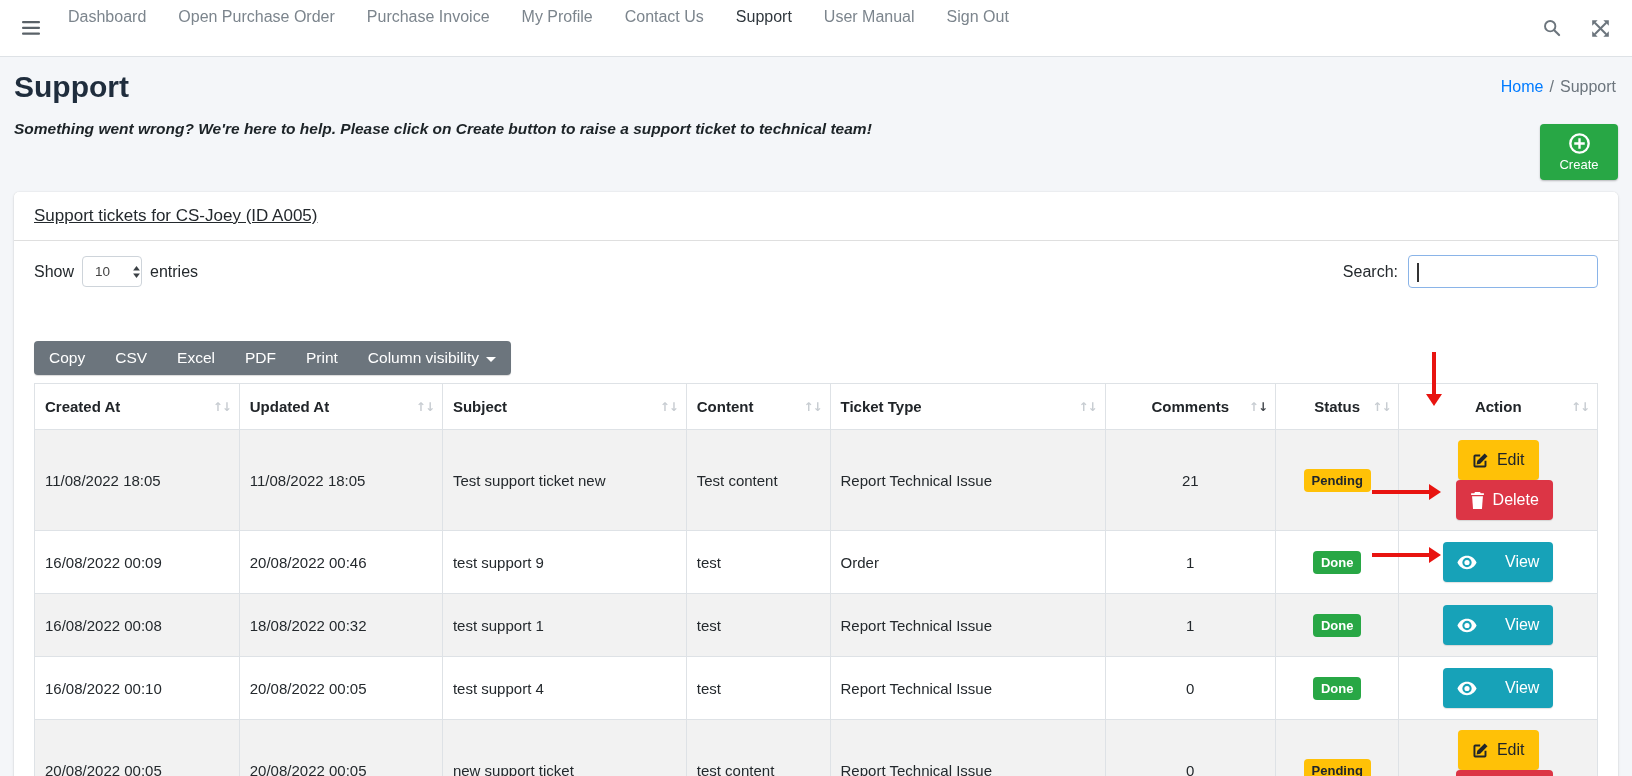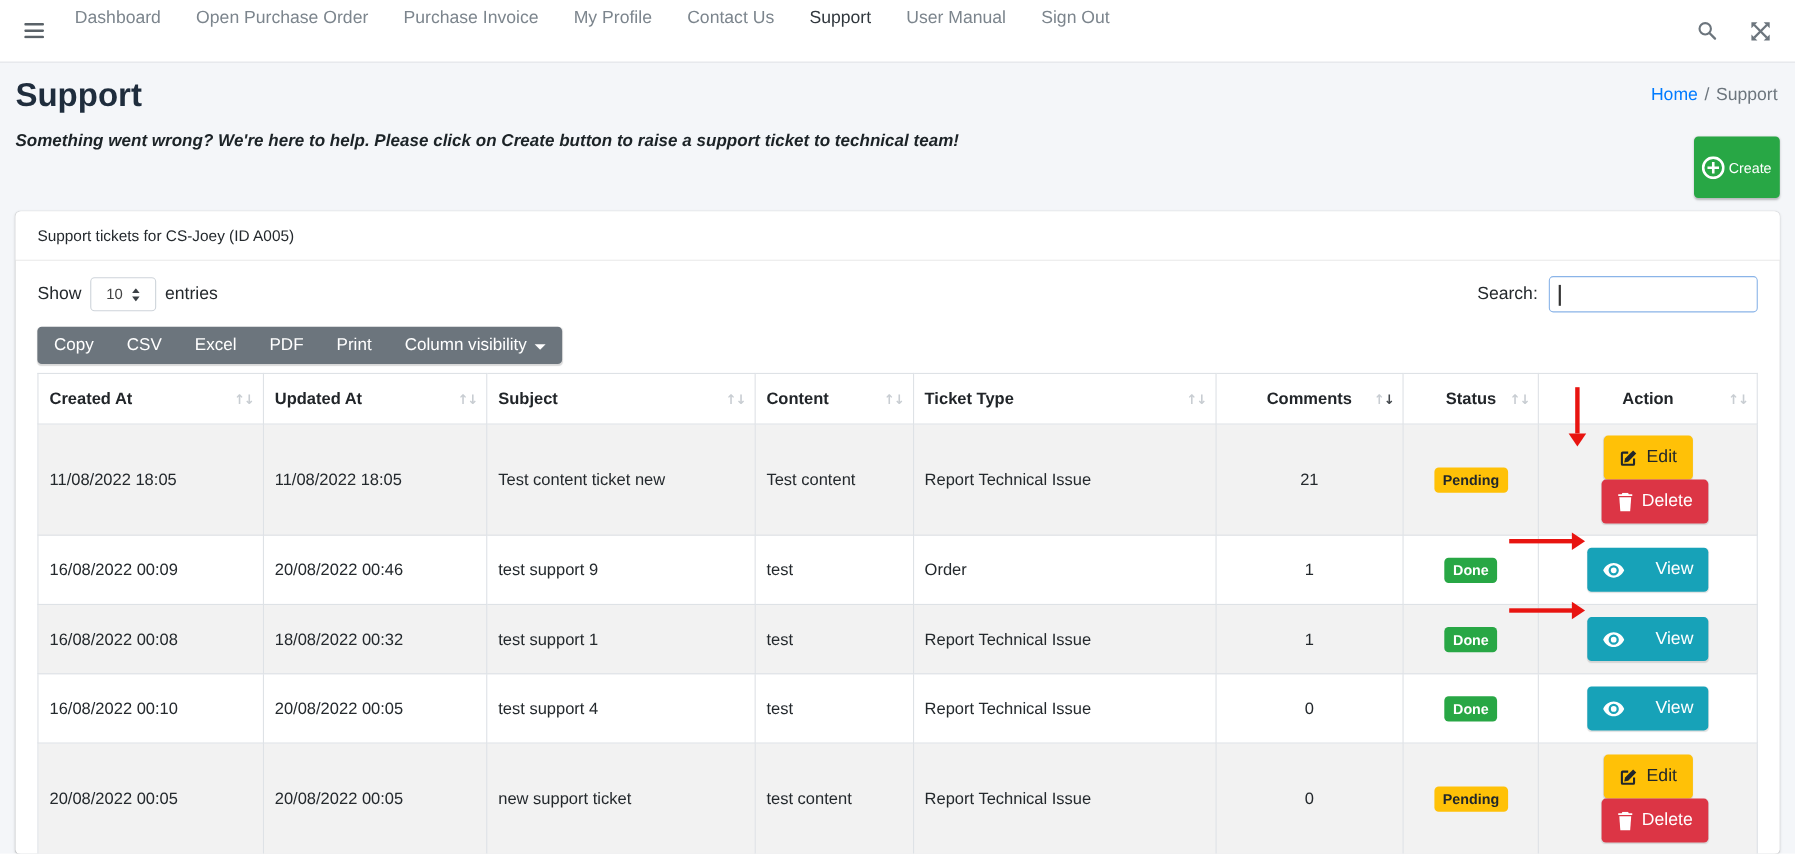--- a/index.html
+++ b/index.html
@@ -19,40 +19,40 @@
   
   .content-header { display:flex; align-items:center; justify-content:space-between; padding:13px 16px 0 14px; }
   .page-title { font-size:30px; font-weight:600; color:#1f2d3d; }
   .breadcrumb { font-size:16px; color:#6c757d; }
   .breadcrumb a { color:#007bff; text-decoration:none; }
   .breadcrumb .sep { margin:0 6px; color:#6c757d; }
   
   .intro-row { display:flex; justify-content:space-between; align-items:flex-start; padding:0 14px; margin-top:6px; }
   .intro-text { font-size:15.5px; font-style:italic; font-weight:700; color:#1c2327; margin-top:10px; }
   .create-btn { margin-top:14px; width:78px; height:56px; background:#28a745; border:none; border-radius:4px;
-    color:#fff; display:flex; flex-direction:row; align-items:center; justify-content:center; gap:3px;
+    color:#fff; display:flex; flex-direction:column; align-items:center; justify-content:center; gap:3px;
     font-size:13px; cursor:pointer; box-shadow:0 1px 2px rgba(0,0,0,.25); font-family:inherit; }
   
   .card { background:#fff; margin:12px 14px 0; border-radius:5px;
     box-shadow:0 0 1px rgba(0,0,0,.2), 0 1px 3px rgba(0,0,0,.12); }
-  .card-header { padding:14px 20px; border-bottom:1px solid rgba(0,0,0,.125); font-size:14px; color:#24292d;
-    border-radius:5px 5px 0 0; background:#fff; }
+  .card-header { padding:14px 20px; border-bottom:1px solid rgba(0,0,0,.125); font-size:17px; color:#24292d;
+    border-radius:5px 5px 0 0; background:#fff;text-decoration:underline; }
   .card-body { padding:14px 20px 0; }
   .controls-row { display:flex; justify-content:space-between; align-items:center; }
   .show-entries { display:flex; align-items:center; gap:8px; font-size:16px; color:#24292d; }
   .entries-select { width:60px; height:31px; border:1px solid #ced4da; border-radius:4px; background:#fff;
-    display:inline-flex; align-items:center; justify-content:center; gap:7px; font-size:13.5px; color:#444; cursor:pointer; }
+    display:inline-flex; align-items:center; justify-content:space-between; gap:7px; font-size:13.5px; color:#444; cursor:pointer;padding-left:12px; }
   .search-wrap { display:flex; align-items:center; gap:10px; font-size:16px; color:#24292d; }
   .search-input { width:190px; height:33px; border:1px solid #8ab4e8; border-radius:4px; background:#fff;
     position:relative; }
   .search-input .caret-bar { position:absolute; left:8px; top:7px; width:1.5px; height:19px; background:#333; }
   
   .export-row { margin-top:13px; }
   .btn-group { display:inline-flex; background:#6c757d; border-radius:4px; overflow:hidden;
-    box-shadow:0 1px 1px rgba(0,0,0,.15); }
+    box-shadow:0 1px 1px rgba(0,0,0,.15);margin-top:40px; }
   .dt-btn { background:transparent; border:none; color:#fff; font-size:15.5px; padding:8px 15px; cursor:pointer;
     font-family:inherit; display:inline-flex; align-items:center; gap:7px; }
   .caret-down { width:0; height:0; border-left:5px solid transparent; border-right:5px solid transparent;
     border-top:5px solid #fff; display:inline-block; margin-top:2px; }
   
   table.tickets { width:100%; border-collapse:collapse; margin-top:8px; background:#fff; }
   .tickets th, .tickets td { border:1px solid #dee2e6; font-size:15px; }
   .tickets th { padding:14px 10px; text-align:left; font-weight:700; color:#212529; position:relative; cursor:pointer; }
   .tickets th.center { text-align:center; }
   .tickets td { padding:10px; height:63px; vertical-align:middle; color:#24292d; }
@@ -179,21 +179,21 @@
             <th style="width: 17.6%;"><span>Ticket Type</span><span class="sort"><span>↑</span><span class="">↓</span></span></th>
             <th class="center" style="width: 10.9%;"><span>Comments</span><span class="sort"><span>↑</span><span class="active">↓</span></span></th>
             <th class="center" style="width: 7.9%;"><span>Status</span><span class="sort"><span>↑</span><span class="">↓</span></span></th>
             <th class="center" style="width: 12.7%;"><span>Action</span><span class="sort"><span>↑</span><span class="">↓</span></span></th>
           </tr>
         </thead>
       <tbody id="tickets-body">
           <tr>
             <td>11/08/2022 18:05</td>
             <td>11/08/2022 18:05</td>
-            <td>Test content ticket new</td>
+            <td>Test support ticket new</td>
             <td>Test content</td>
             <td>Report Technical Issue</td>
             <td class="center">21</td>
             <td class="center"><span class="badge badge-warning">Pending</span></td>
             <td class="center"><button class="abtn abtn-warning">
                 <svg width="17" height="17" viewBox="0 0 16 16" fill="currentColor">
                   <path d="M11.9 1.4l2.7 2.7-6.9 6.9-3.4.7.7-3.4z"></path>
                   <path d="M13.6 8.3V13a1.6 1.6 0 0 1-1.6 1.6H3A1.6 1.6 0 0 1 1.4 13V4A1.6 1.6 0 0 1 3 2.4h4.7v1.8H3.2v8.6h8.6V8.3z"></path>
                 </svg>
                 <span>Edit</span>

